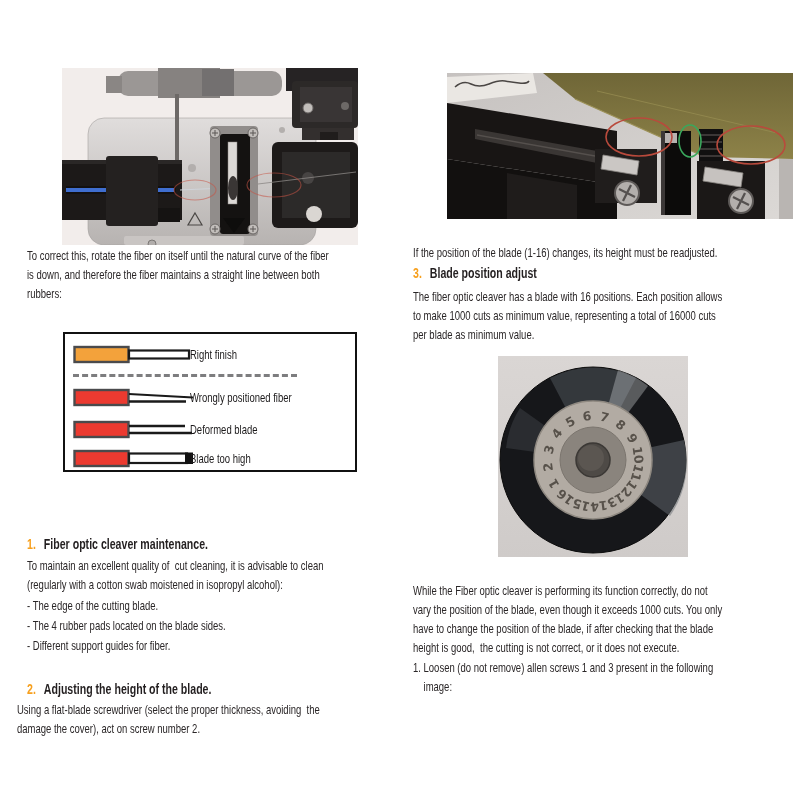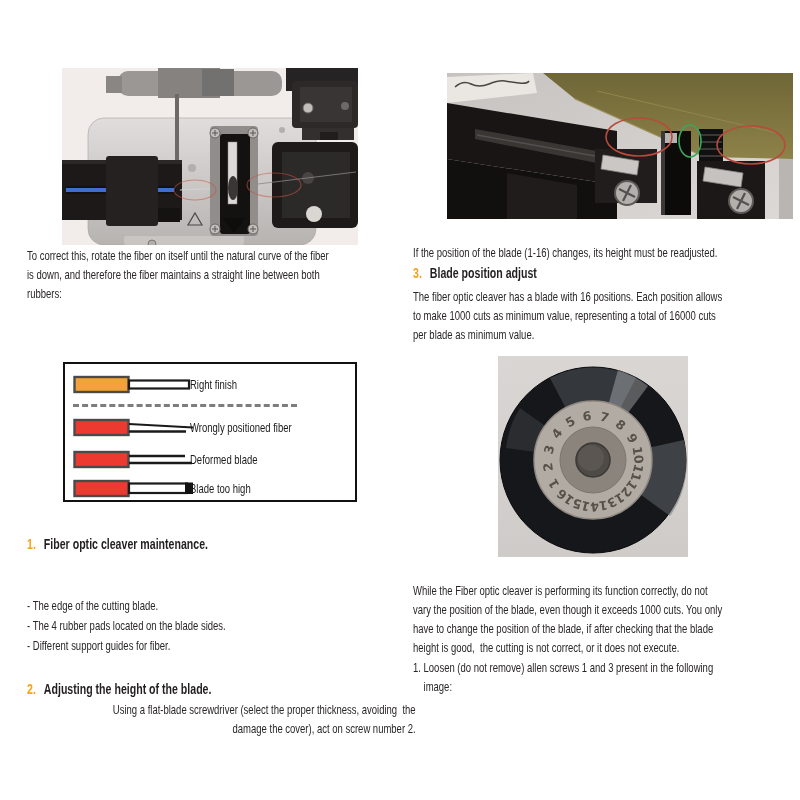--- a/index.html
+++ b/index.html
@@ -8,21 +8,21 @@
   .abs{position:absolute;}
   
   .cond{transform:scaleX(0.73);transform-origin:0 0;width:520px;}
   .body-text{font-size:13px;line-height:19px;white-space:pre-wrap;color:#2a2627;}
   .note-text{font-size:13px;line-height:19px;white-space:pre-wrap;color:#2a2627;}
   .main-heading{font-size:19.5px;font-weight:bold;color:#f7a01e;letter-spacing:.2px;}
   .sub-heading{font-size:14.5px;font-weight:bold;color:#231f20;display:flex;}
   .sub-heading .num{color:#f7a01e;margin-right:11px;}
   .bullet{font-size:13px;line-height:19px;color:#2a2627;}
   
-  .legend-box{border:2.5px solid #111111;background:#fff;margin-top:30px;}
+  .legend-box{border:2.5px solid #111111;background:#fff;}
   .legend-row{position:absolute;left:8px;height:18px;}
   .legend-label{position:absolute;font-size:13px;font-weight:500;color:#1c1a1b;transform:scaleX(0.73);transform-origin:0 0;width:220px;}
   .dash-sep{position:absolute;left:8px;width:224px;border-top:3px dashed #7d7d7f;}
   svg{display:block;}
 </style>
 </head>
 <body>
 
 <div class="page">
 
@@ -148,38 +148,42 @@
     <div class="legend-label" style="left:125px;top:117px;">Blade too high</div>
   </div>
 
 
   <div class="abs" style="left:27px;top:536px;">
     <div class="cond sub-heading">
       <span class="num">1.</span>
       <span>Fiber optic cleaver maintenance.</span>
     </div>
   </div>
+  <div class="abs" style="left:27px;top:556px;">
+    <div class="cond body-text">To maintain an excellent quality of  cut cleaning, it is advisable to clean
+(regularly with a cotton swab moistened in isopropyl alcohol):</div>
+  </div>
 
   <div class="abs" style="left:27px;top:596px;">
     <div class="cond bullet">- The edge of the cutting blade.</div>
   </div>
   <div class="abs" style="left:27px;top:616px;">
     <div class="cond bullet">- The 4 rubber pads located on the blade sides.</div>
   </div>
   <div class="abs" style="left:27px;top:636px;">
     <div class="cond bullet">- Different support guides for fiber.</div>
   </div>
 
   <div class="abs" style="left:27px;top:681px;">
     <div class="cond sub-heading">
       <span class="num">2.</span>
       <span>Adjusting the height of the blade.</span>
     </div>
   </div>
-  <div class="abs" style="left:36px;top:700px;text-align:right;">
+  <div class="abs" style="left:17px;top:700px;">
     <div class="cond body-text">Using a flat-blade screwdriver (select the proper thickness, avoiding  the
 damage the cover), act on screw number 2.</div>
   </div>
 
   <svg class="abs" style="left:447px;top:73px;" width="346" height="146" viewBox="0 0 346 146">
     <defs>
       <linearGradient id="bg2" x1="0" y1="0" x2="1" y2="1">
         <stop offset="0" stop-color="#c6c2c0"></stop>
           <stop offset="1" stop-color="#dcd9d6"></stop>
       </linearGradient>

